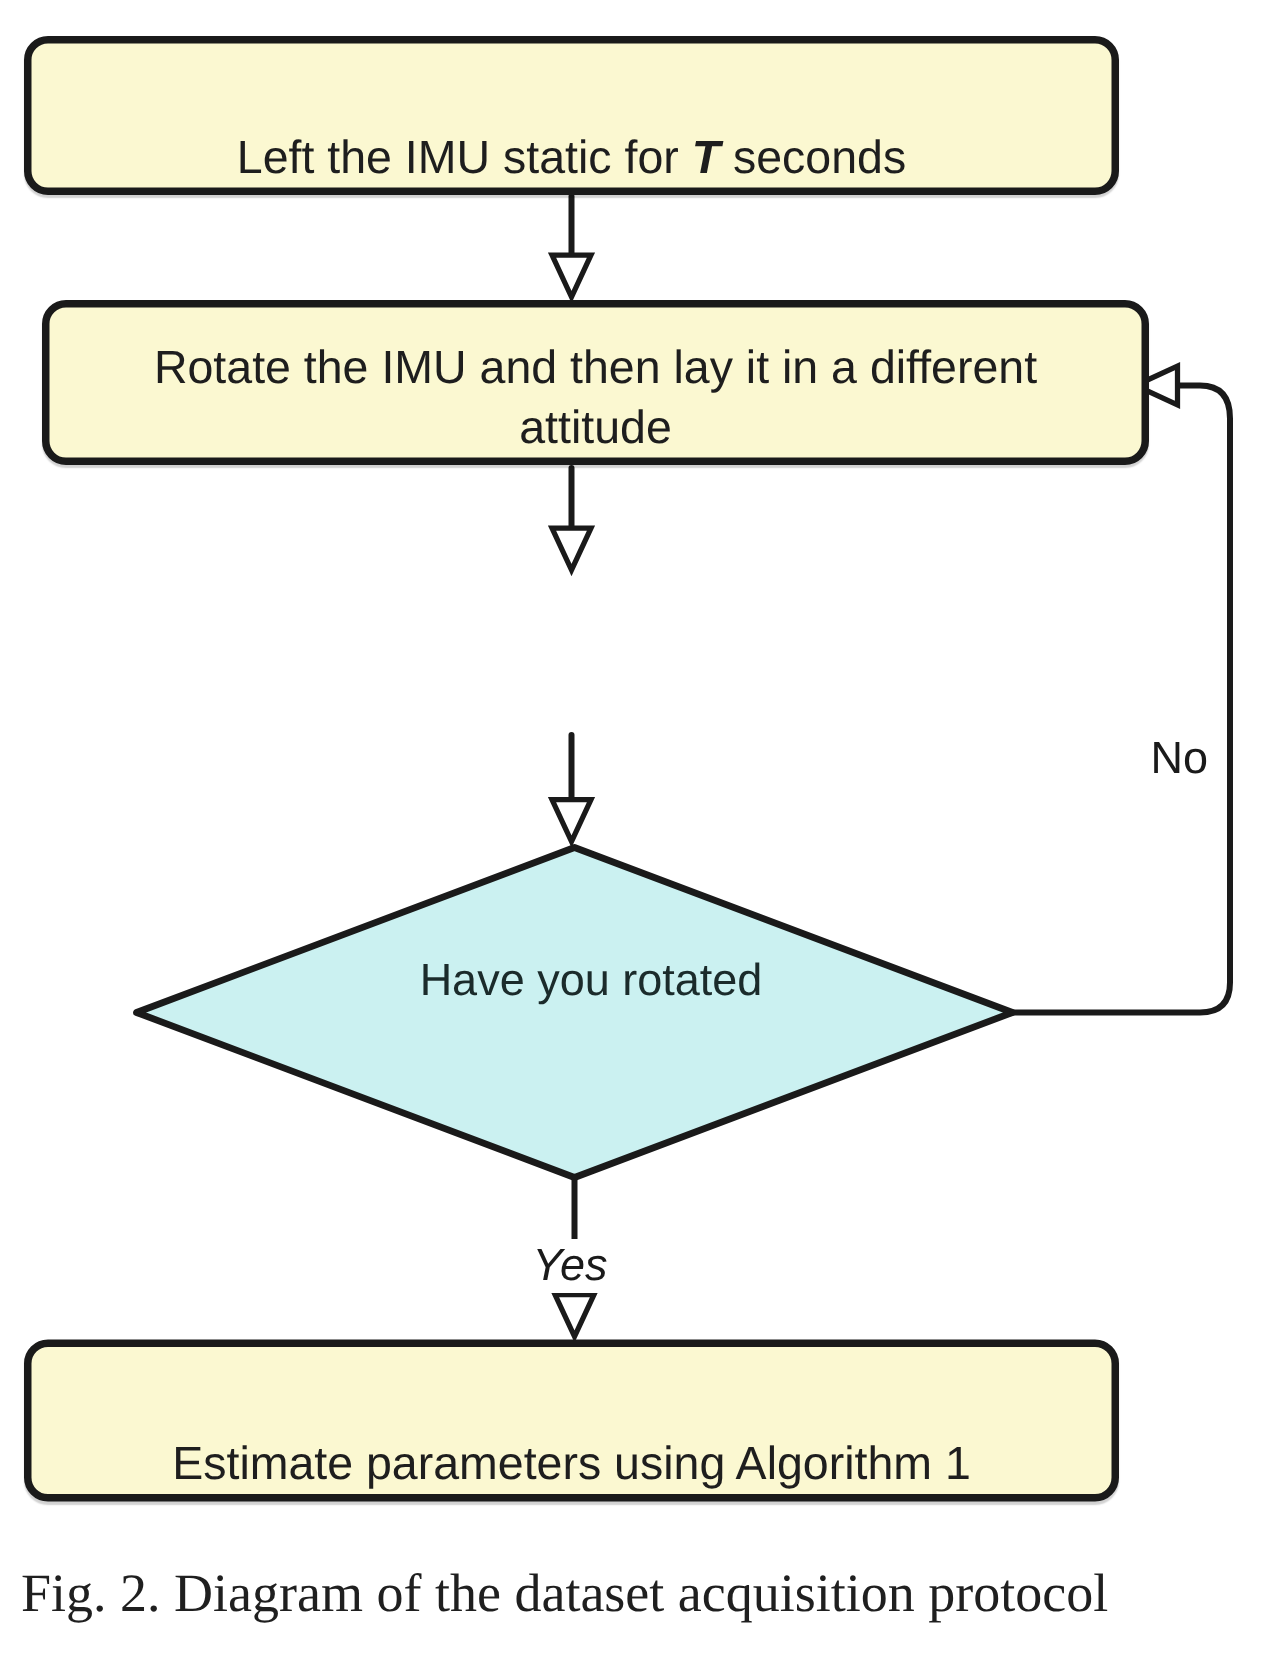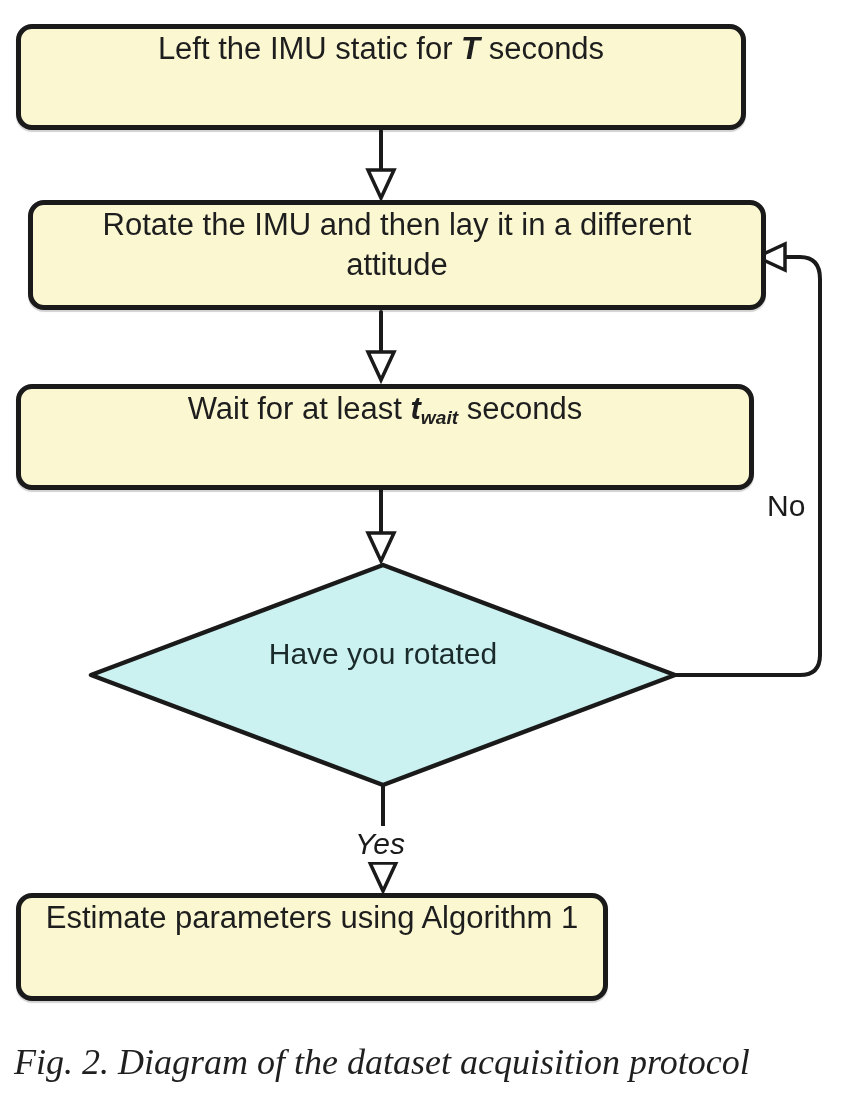--- a/index.html
+++ b/index.html
@@ -24,35 +24,35 @@
   }
   .node {
     position: absolute;
     box-sizing: border-box;
     background: #fbf8d1;
     border: 5px solid #1a1a1a;
     border-radius: 16px;
     display: flex;
     flex-direction: column;
     align-items: center;
-    justify-content: flex-start;
+    justify-content: flex-end;
     text-align: center;
     font-size: 31px;
     line-height: 40px;
     padding: 0 20px;
     z-index: 2;
     box-shadow: 0 2px 1px rgba(0,0,0,0.18);
   }
   #node-step1 { left: 16px; top: 24px;  width: 730px; height: 106px; }
   #node-step2 { left: 28px; top: 200px; width: 738px; height: 110px; }
   #node-step3 { left: 16px; top: 384px; width: 738px; height: 106px; }
-  #node-step4 { left: 16px; top: 893px; width: 592px; height: 108px; }
+  #node-step4 { left: 16px; top: 893px; width: 730px; height: 108px; }
   .decision-text {
     position: absolute;
-    left: 143px;
+    left: 154px;
     top: 632px;
     width: 480px;
     text-align: center;
     font-size: 30px;
     line-height: 43px;
     color: #1b2b2b;
     z-index: 2;
   }
   .bi { font-weight: bold; font-style: italic; }
   .sub {
@@ -71,21 +71,20 @@
     z-index: 3;
   }
   #edge-label-yes { left: 351px; top: 826px; font-style: italic; }
   #edge-label-no  { left: 763px; top: 488px; }
   .caption {
     position: absolute;
     left: 14px;
     top: 1040px;
     width: 838px;
     font-family: "Liberation Serif", serif;
-    font-style: italic;
     font-size: 36px;
     line-height: 44px;
     color: #1f1f1f;
     white-space: nowrap;
     z-index: 2;
   }
 </style>
 </head>
 <body>
 
@@ -115,25 +114,20 @@
   <div class="node" id="node-step1">
     <div>
       <span>Left the IMU static for </span><span class="bi">T</span><span> seconds</span>
     </div>
   </div>
 
   <div class="node" id="node-step2">
     <div>Rotate the IMU and then lay it in a different attitude</div>
   </div>
 
-  <div class="node" id="node-step3">
-    <div>
-      <span>Wait for at least </span><span class="bi">t</span><span class="sub">wait</span><span> seconds</span>
-    </div>
-  </div>
 
   <div class="decision-text">
     <div>Have you rotated</div>
   </div>
 
   <span class="edge-label" id="edge-label-yes">Yes</span>
   <span class="edge-label" id="edge-label-no">No</span>
 
   <div class="node" id="node-step4">
     <div>Estimate parameters using Algorithm 1</div>

